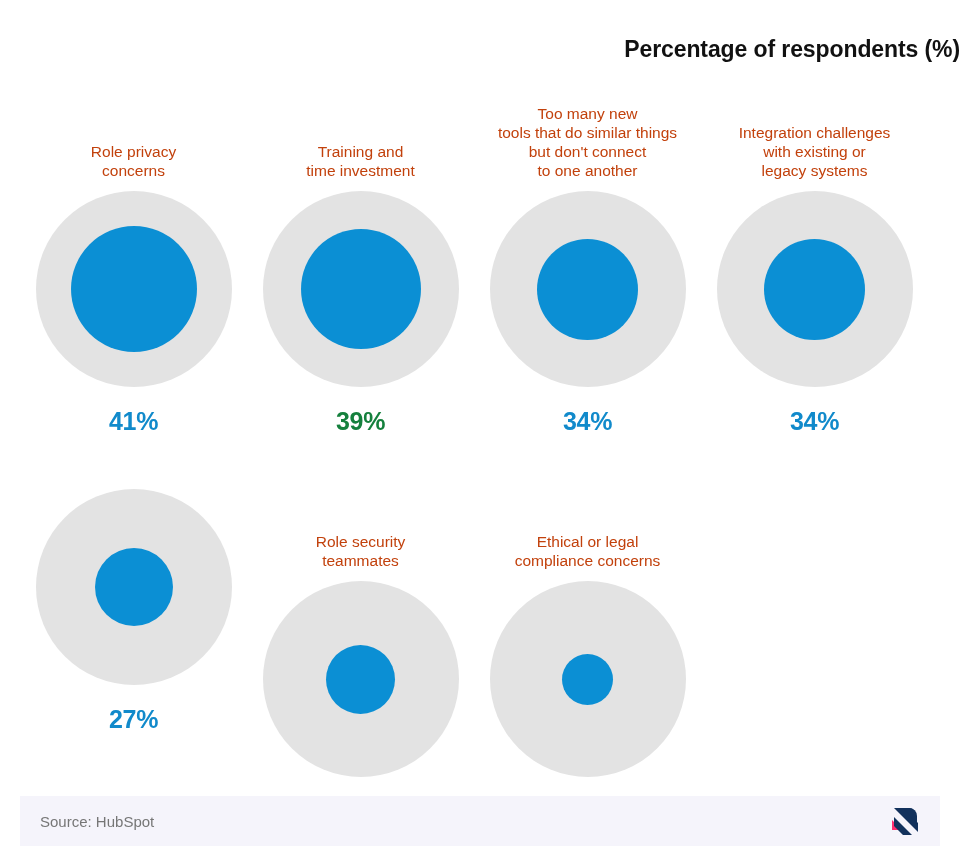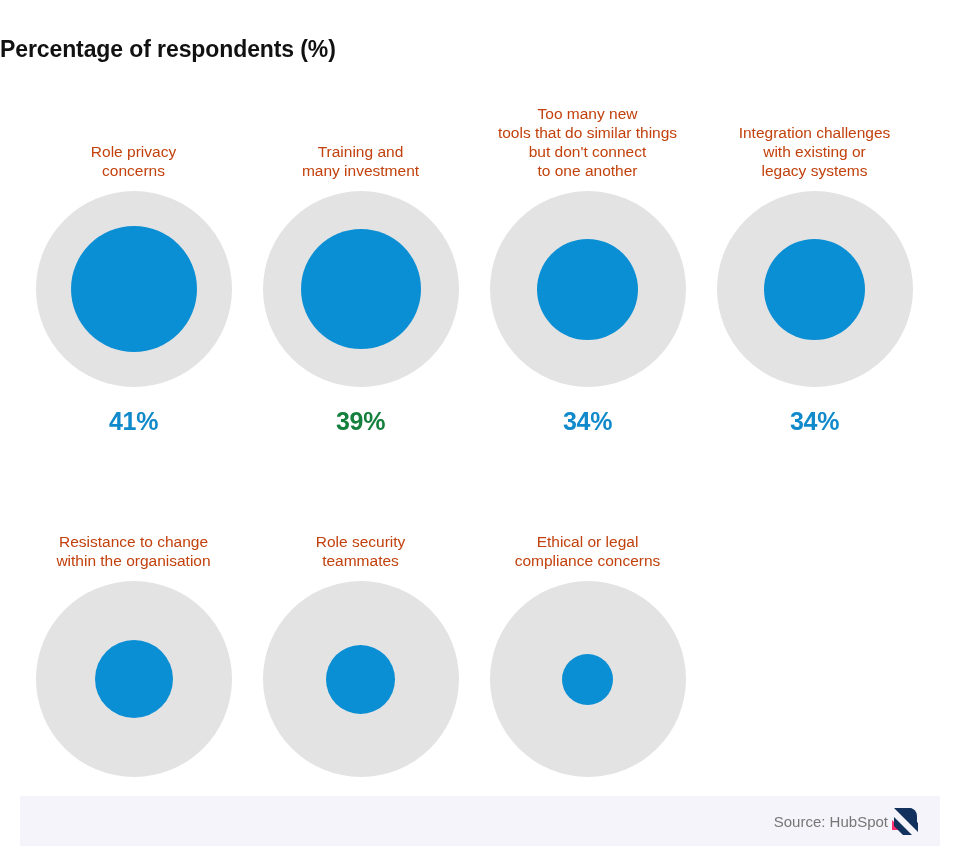--- a/index.html
+++ b/index.html
@@ -20,21 +20,21 @@
     background: #ffffff;
     overflow: hidden;
   }
 
   
   .chart-title {
     position: absolute;
     top: 36px;
     left: 0;
     width: 960px;
-    text-align: left;
+    text-align: right;
     font-size: 23px;
     font-weight: bold;
     color: #111111;
     letter-spacing: -0.1px;
   }
 
   
   .bubble-grid {
     position: absolute;
     top: 90px;
@@ -101,21 +101,21 @@
   
   .footer {
     position: absolute;
     left: 20px;
     bottom: 20px;
     width: 920px;
     height: 50px;
     background: #f5f4fb;
     display: flex;
     align-items: center;
-    justify-content: flex-end;
+    justify-content: space-between;
     padding: 0 18px 0 20px;
   }
 
   .footer-source {
     font-size: 15px;
     color: #767676;
   }
 
   .footer-logo {
     width: 34px;
@@ -138,21 +138,21 @@
 concerns</div>
           </div>
           <div class="bubble-art" style="width: 196px; height: 196px; background: rgb(227, 227, 227);">
             <div class="bubble-inner" style="width: 126px; height: 126px; background: rgb(11, 143, 212);"></div>
           </div>
           <div class="bubble-value" style="color: rgb(17, 138, 203);">41%</div>
         </div>
         <div class="bubble-cell">
           <div class="bubble-label-wrap">
             <div class="bubble-label">Training and
-many investment</div>
+time investment</div>
           </div>
           <div class="bubble-art" style="width: 196px; height: 196px; background: rgb(227, 227, 227);">
             <div class="bubble-inner" style="width: 120px; height: 120px; background: rgb(11, 143, 212);"></div>
           </div>
           <div class="bubble-value" style="color: #15803d;">39%</div>
         </div>
         <div class="bubble-cell">
           <div class="bubble-label-wrap">
             <div class="bubble-label">Too many new
 tools that do similar things
@@ -172,24 +172,20 @@
           </div>
           <div class="bubble-art" style="width: 196px; height: 196px; background: rgb(227, 227, 227);">
             <div class="bubble-inner" style="width: 101px; height: 101px; background: rgb(11, 143, 212);"></div>
           </div>
           <div class="bubble-value" style="color: rgb(17, 138, 203);">34%</div>
         </div>
       </div>
     <div class="row-gap"></div>
     <div class="bubble-row">
         <div class="bubble-cell">
-          <div class="bubble-label-wrap">
-            <div class="bubble-label">Resistance to change
-within the organisation</div>
-          </div>
           <div class="bubble-art" style="width: 196px; height: 196px; background: rgb(227, 227, 227);">
             <div class="bubble-inner" style="width: 78px; height: 78px; background: rgb(11, 143, 212);"></div>
           </div>
           <div class="bubble-value" style="color: rgb(17, 138, 203);">27%</div>
         </div>
         <div class="bubble-cell">
           <div class="bubble-label-wrap">
             <div class="bubble-label">Role security
 teammates</div>
           </div>

